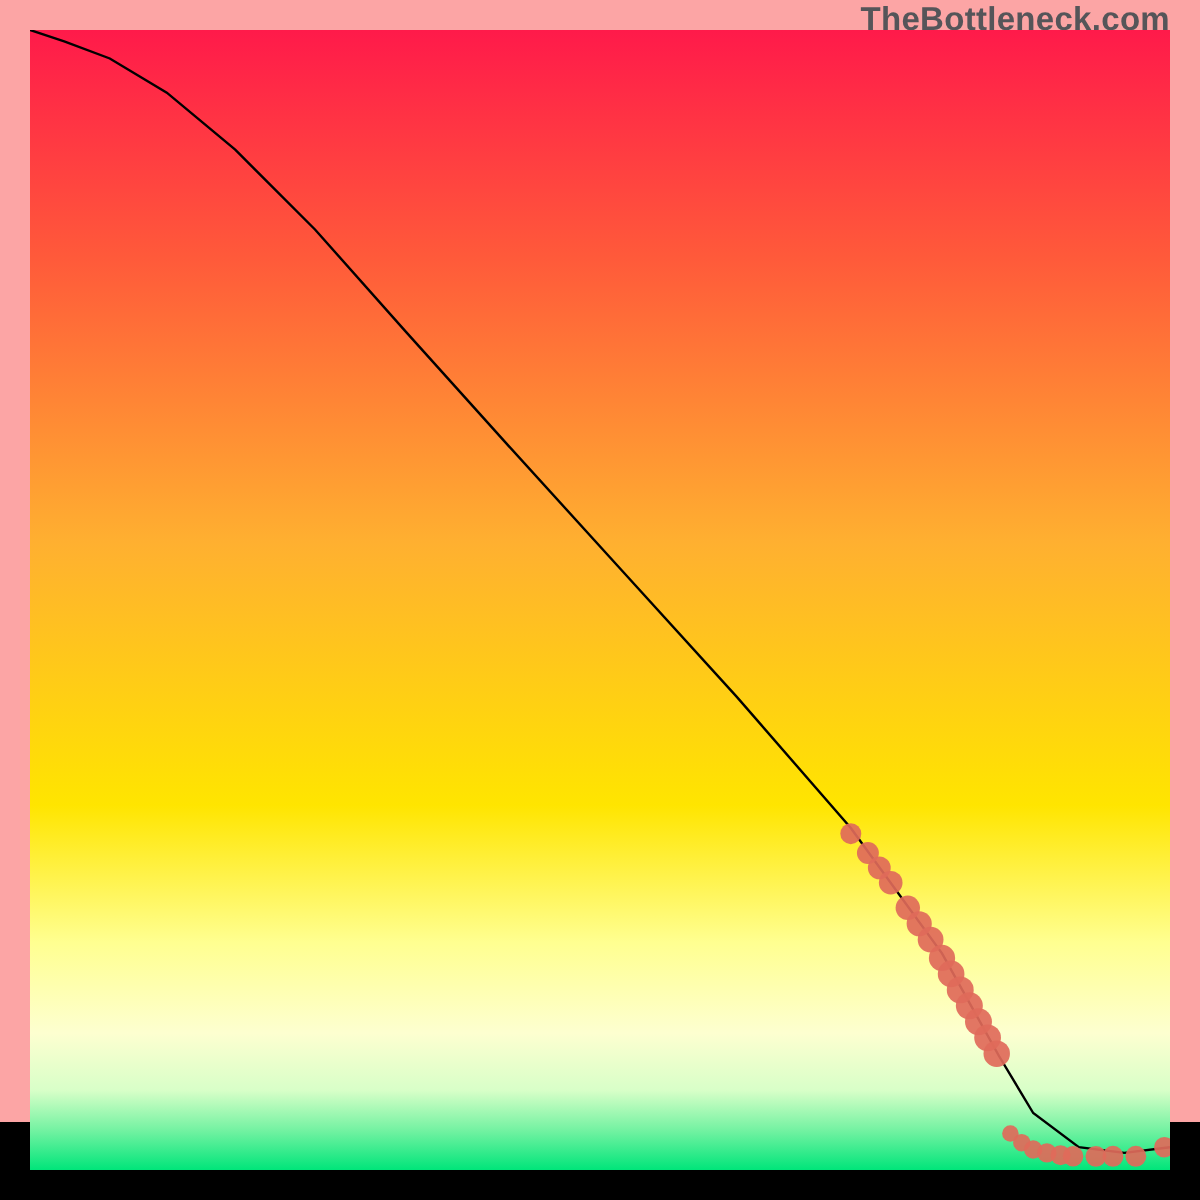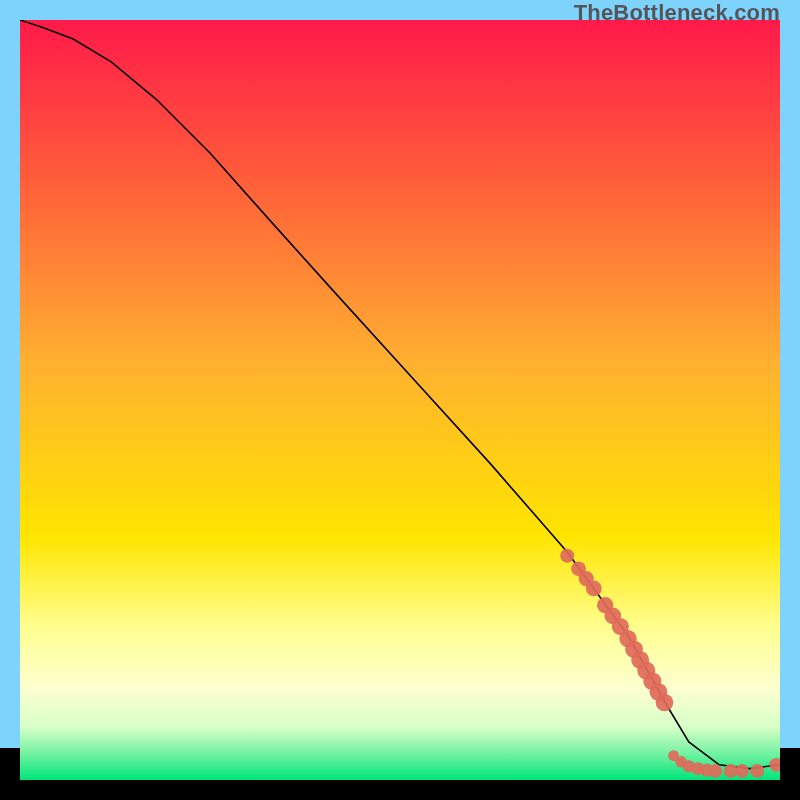--- a/index.html
+++ b/index.html
@@ -8,21 +8,21 @@
     width: 800px;
     height: 800px;
     overflow: hidden;
     background: #000;
     font-family: Arial, Helvetica, sans-serif;
   }
   #frame {
     position: relative;
     width: 800px;
     height: 748px;
-    background: #7dd3fc;
+    background: #fca5a5;
   }
   #plot {
     position: absolute;
     left: 20px;
     top: 20px;
     width: 760px;
     height: 760px;
   }
   #watermark {
     position: absolute;

